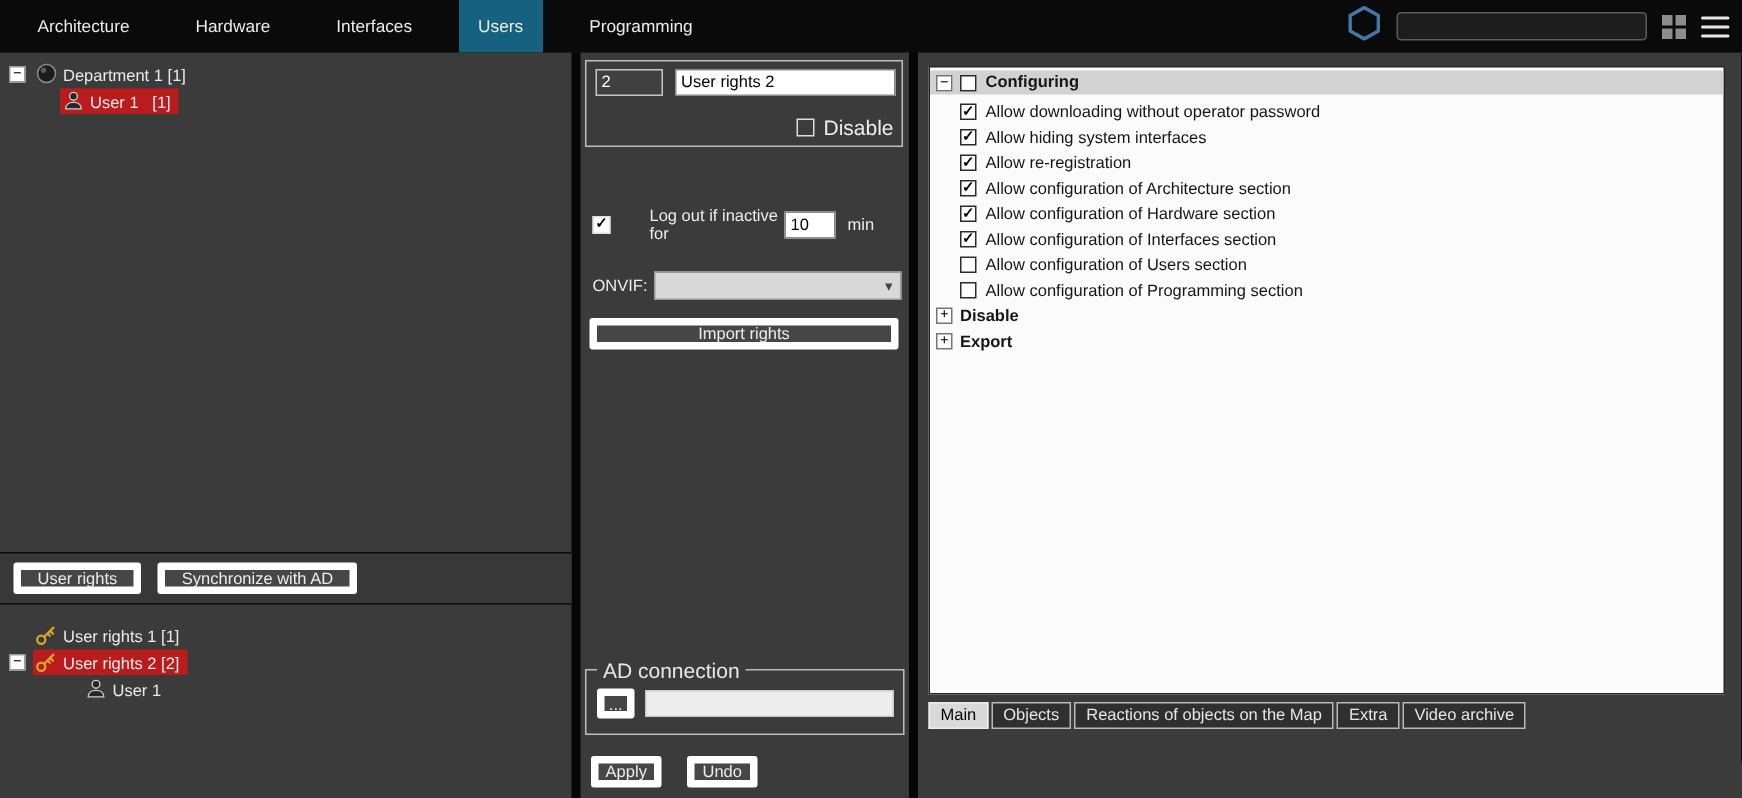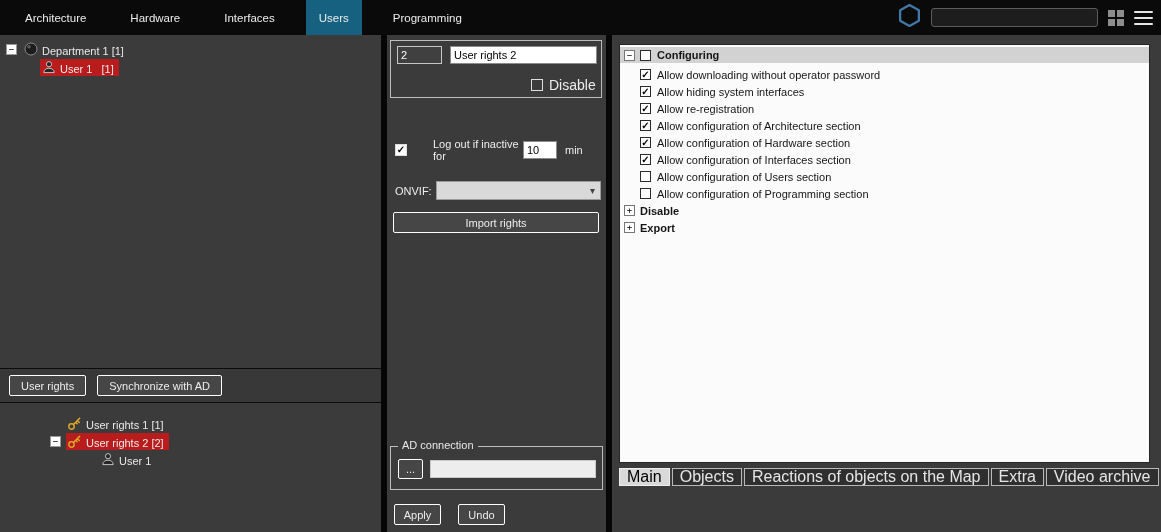--- a/index.html
+++ b/index.html
@@ -25,31 +25,31 @@
   
   .panel { position:absolute; top:35px; height:497px; background:#3b3b3b; }
   .left   { left:0;     width:381px; }
   .middle { left:387px; width:219px; }
   .right  { left:612px; width:549px; }
 
   
   .tree { position:absolute; left:0; right:0; overflow:hidden; }
   .tree-top { top:0; height:333px; padding-top:5px; }
   .band { position:absolute; left:0; right:0; top:333px; height:35px; border-top:1px solid #0c0c0c; border-bottom:1px solid #0c0c0c; display:flex; align-items:center; gap:11px; padding-left:9px; background:#383838; }
-  .tree-bottom { top:369px; bottom:0; padding-top:10px;padding-left:44px; }
+  .tree-bottom { top:369px; bottom:0; padding-top:10px; }
   .trow { display:flex; align-items:center; height:18px; font-size:11px; color:#eaeaea; }
   .exp { width:11px; height:11px; border:1px solid #9a9a9a; background:#fff; color:#000; font-size:9px; line-height:1; display:inline-flex; align-items:center; justify-content:center; margin-right:5px; flex:none; font-family:"DejaVu Sans Mono", monospace; }
   .exp-sp { width:16px; flex:none; }
   .ticon { width:15px; height:15px; margin-right:4px; display:inline-flex; align-items:center; justify-content:center; flex:none; }
   .tsel { display:inline-flex; align-items:flex-end; padding:1px 5px 1px 1px; }
   .tsel.selected { background:#b91c1c; }
   .lbl { white-space:pre; }
 
   
-  .btn { background:#464646; border:1px solid #ffffff; color:#ececec; font-size:11px; height:21px; padding:0 11px; border-radius:2px; font-family:"Liberation Sans", sans-serif; cursor:default; }
+  .btn { background:#464646; border:5px solid #ffffff; color:#ececec; font-size:11px; height:21px; padding:0 11px; border-radius:2px; font-family:"Liberation Sans", sans-serif; cursor:default; }
 
   
   .gbox { position:absolute; border:1px solid #bdbdbd; }
   .gb-top { left:3px; top:5px; width:212px; height:58px; }
   .dinput { position:absolute; background:#404040; border:1px solid #c6c6c6; color:#fff; font-size:11px; height:18px; padding:0 3px; font-family:"Liberation Sans", sans-serif; outline:none; }
   .winput { position:absolute; background:#fff; border:1px solid #8a8a8a; color:#000; font-size:11px; height:18px; padding:0 3px; font-family:"Liberation Sans", sans-serif; outline:none; }
   .id-field { left:6px; top:5px; width:45px; }
   .name-field { left:59px; top:5px; width:147px; }
   .disable-row { position:absolute; left:140px; top:36px; display:flex; align-items:center; gap:6px; font-size:14px; color:#ededed; }
   .mcb { width:12px; height:12px; border:1px solid #dedede; background:#fff; display:inline-flex; align-items:center; justify-content:center; color:#000; flex:none; }
@@ -58,37 +58,37 @@
   .logout-row { position:absolute; left:8px; top:103px; display:flex; align-items:center; font-size:11px; color:#ededed; }
   .logout-row .mcb { margin-right:6px; }
   .logout-label { width:110px;padding-left:20px; }
   .min-field { position:static; width:34px; margin-right:8px; }
   .onvif-row { position:absolute; left:8px; top:146px; display:flex; align-items:center; font-size:11px; color:#ededed; }
   .onvif-label { width:41px; }
   .combo { width:165px; height:19px; background:#d9d9d9; border:1px solid #9a9a9a; display:flex; align-items:center; justify-content:space-between; padding:0 5px; color:#222; font-size:11px; }
   .combo .arrow { font-size:10px; color:#444; }
   .import-btn { position:absolute; left:6px; top:177px; width:206px; }
   .gb-ad { left:3px; top:411px; width:213px; height:44px; }
-  .legend { position:absolute; top:-8px; left:7px; background:#3b3b3b; padding:0 4px; font-size:11px; color:#e8e8e8; }
+  .legend { position:absolute; top:-8px; left:7px; background:#3b3b3b; padding:0 4px; font-size:14px; color:#e8e8e8; }
   .dots-btn { position:absolute; left:7px; top:12px; width:25px; height:20px; padding:0; }
   .ad-field { left:39px; top:13px; width:166px; background:#ededed; border-color:#c9c9c9; }
   .actions { position:absolute; left:7px; top:469px; display:flex; gap:17px;align-items:flex-end; }
   .actions .btn { width:47px; padding:0; }
 
   
   .whitebox { position:absolute; left:7px; top:9px; width:531px; height:419px; background:#fbfbfb; border:1px solid #262626; overflow:hidden; padding-top:2px; }
   .rrow { display:flex; align-items:center; height:17px; font-size:11px; color:#151515; }
   .rrow.hdr { background:#d2d2d2; height:16px; margin-bottom:3px; }
   .rrow .exp { border-color:#767676; }
   .cb { width:11px; height:11px; border:1px solid #2b2b2b; background:#fff; margin-right:6px; display:inline-flex; align-items:center; justify-content:center; flex:none; color:#000; }
   .cb.checked::after { content:"✓"; font-size:10px; font-weight:700; line-height:1; }
   .rlbl { white-space:pre; }
   .bold { font-weight:700; }
   .rtabs { position:absolute; left:7px; top:433px; display:flex; }
-  .rtab { height:18px; display:inline-flex; align-items:center; padding:0 7px; font-size:16px; border:1px solid #b9b9b9; background:#2f2f2f; color:#e6e6e6; margin-right:2px; cursor:default; }
+  .rtab { height:18px; display:inline-flex; align-items:center; padding:0 7px; font-size:11px; border:1px solid #b9b9b9; background:#2f2f2f; color:#e6e6e6; margin-right:2px; cursor:default; }
   .rtab.active { background:#d9d9d9; color:#000; border-color:#eeeeee; }
 </style>
 </head>
 <body>
 
 <div class="topbar">
   <div class="tabs">
       <div class="tab">Architecture</div>
       <div class="tab">Hardware</div>
       <div class="tab">Interfaces</div>

